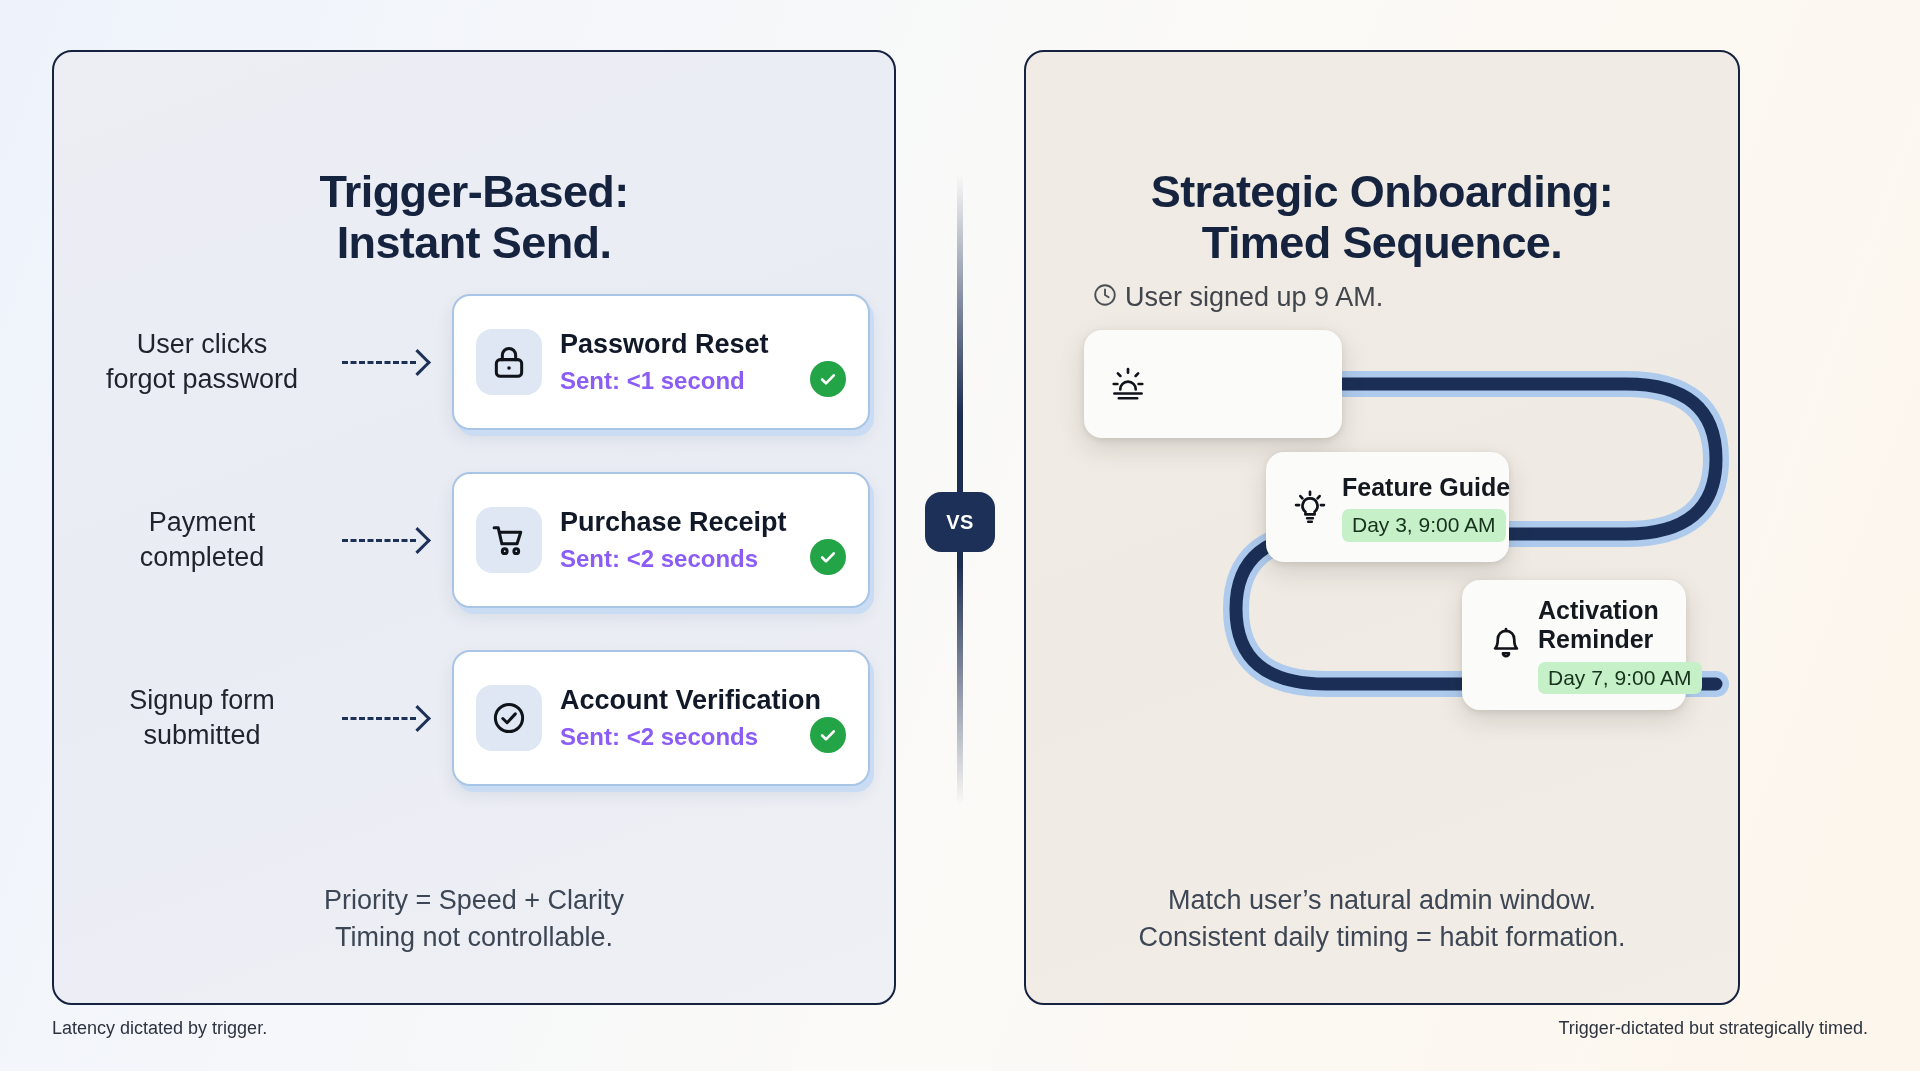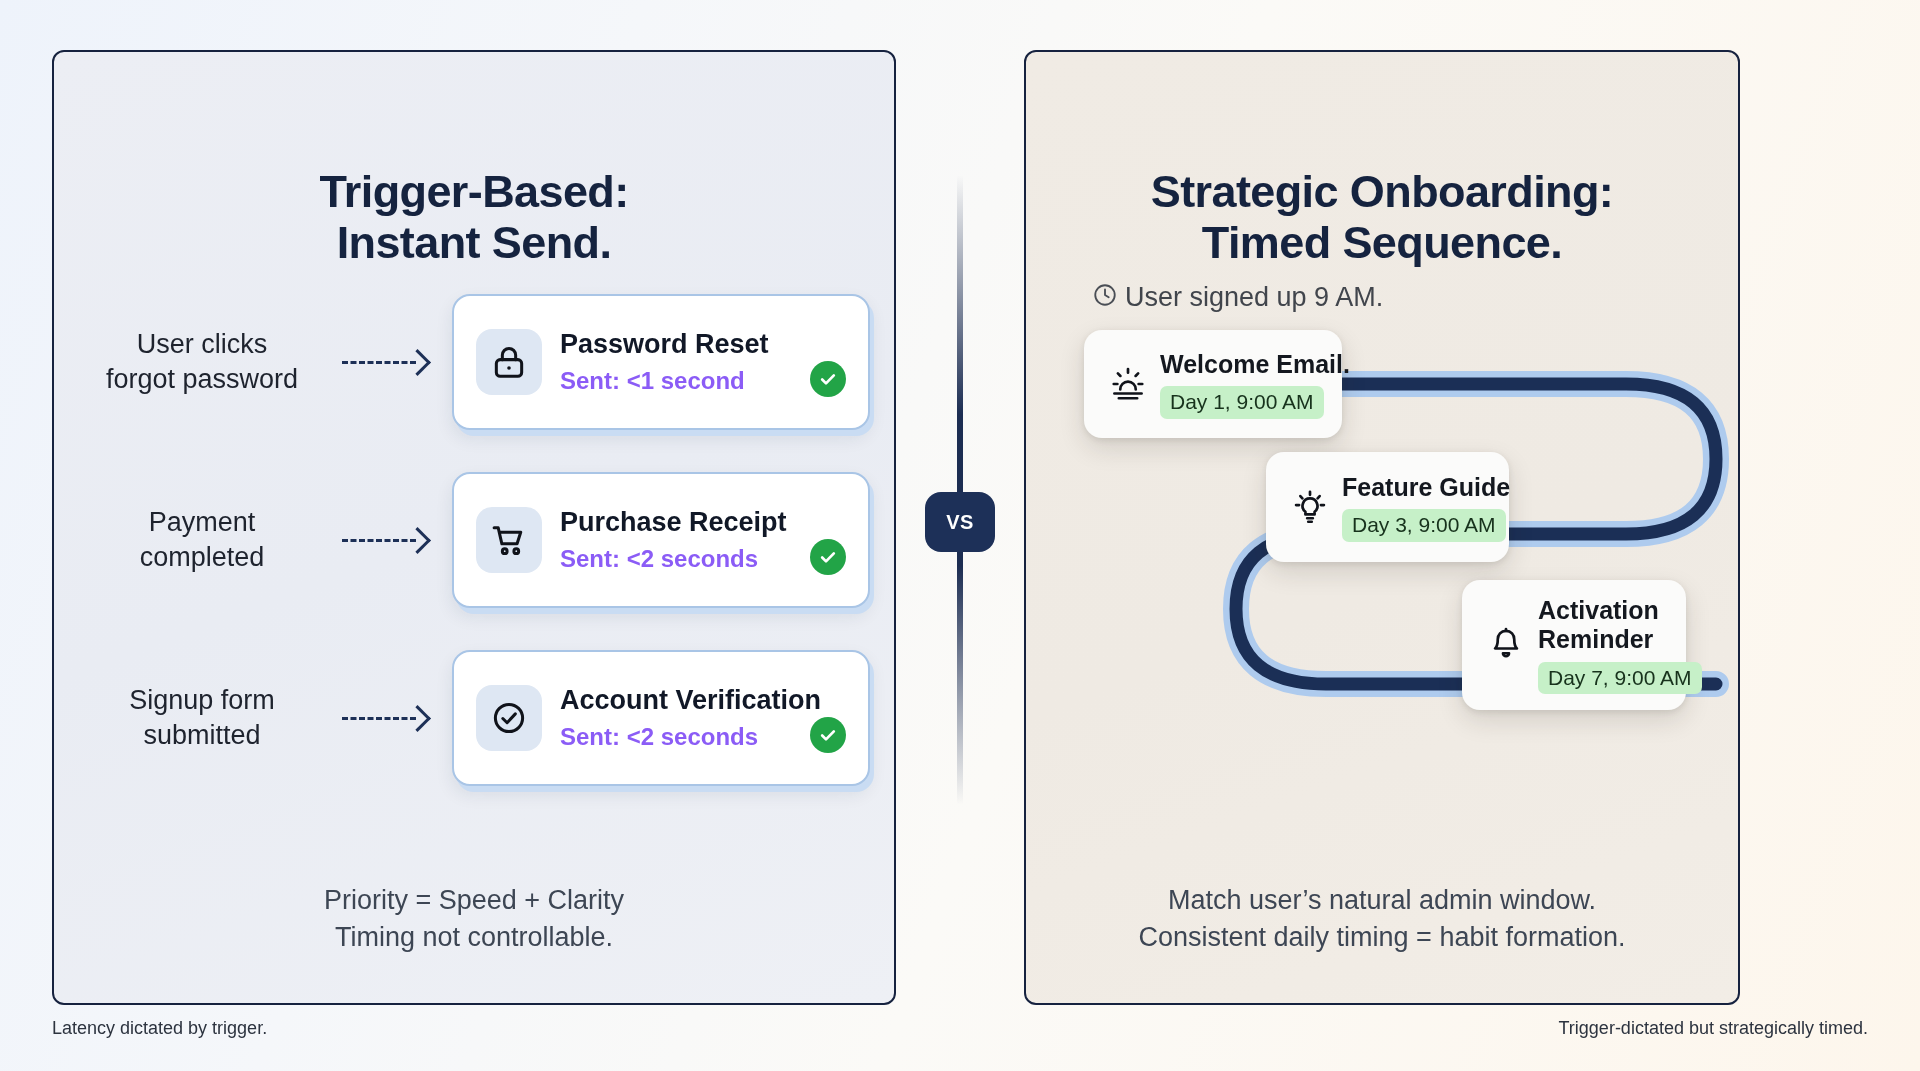--- a/index.html
+++ b/index.html
@@ -18,21 +18,21 @@
     position: relative;
     width: 1920px;
     height: 1071px;
     background: linear-gradient(110deg, #eef3fb 0%, #f5f7fa 28%, #fbfaf7 55%, #fdf6ec 100%);
     overflow: hidden;
   }
 
   
   .panel {
     position: absolute;
-    border-radius: 12px;
+    border-radius: 20px;
     box-sizing: border-box;
   }
   #panel-left {
     left: 52px;
     top: 50px;
     width: 844px;
     height: 955px;
     background: linear-gradient(160deg, #eceef4 0%, #e9ecf3 50%, #eef0f5 100%);
     border: 2px solid #16223f;
   }
@@ -413,26 +413,20 @@
     </svg>
 
     <div class="seq-card" id="seq-0">
       <div class="seq-icon">
         <svg width="38" height="38" viewBox="0 0 24 24" fill="none" stroke="#10131a" stroke-width="1.7" stroke-linecap="round" stroke-linejoin="round">
           <path d="M12 2.6v2.3M5.6 5.3l1.6 1.6M18.4 5.3l-1.6 1.6M3 12h2.3M18.7 12H21"></path>
           <path d="M7.1 15.4a4.9 4.9 0 0 1 9.8 0"></path>
           <path d="M3.4 18h17.2M6.2 21h11.6"></path>
         </svg>
       </div>
-      <div class="seq-body">
-        <div class="seq-title">
-          <span class="s-line">Welcome Email.</span>
-        </div>
-        <span class="seq-pill">Day 1, 9:00 AM</span>
-      </div>
     </div>
 
     <div class="seq-card" id="seq-1">
       <div class="seq-icon">
         <svg width="38" height="38" viewBox="0 0 24 24" fill="none" stroke="#10131a" stroke-width="1.7" stroke-linecap="round" stroke-linejoin="round">
           <path d="M12 2.4v1.9M5.9 5.1l1.3 1.4M18.1 5.1l-1.3 1.4M3.2 10.8h1.9M18.9 10.8h1.9"></path>
           <path d="M12 6.6a4.7 4.7 0 0 0-2.9 8.4v1.7h5.8V15A4.7 4.7 0 0 0 12 6.6z"></path>
           <path d="M10.2 19.1h3.6M10.9 21.3h2.2"></path>
         </svg>
       </div>

